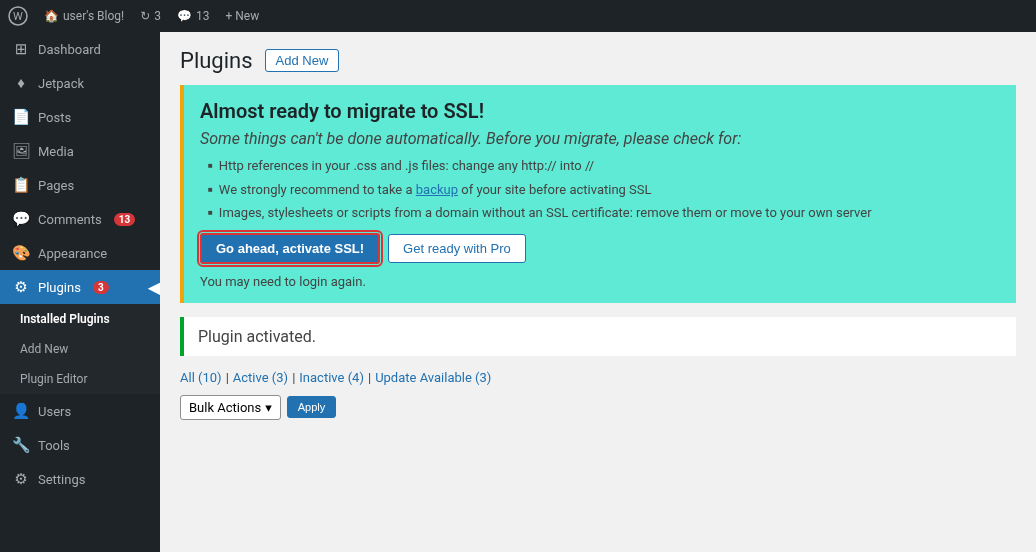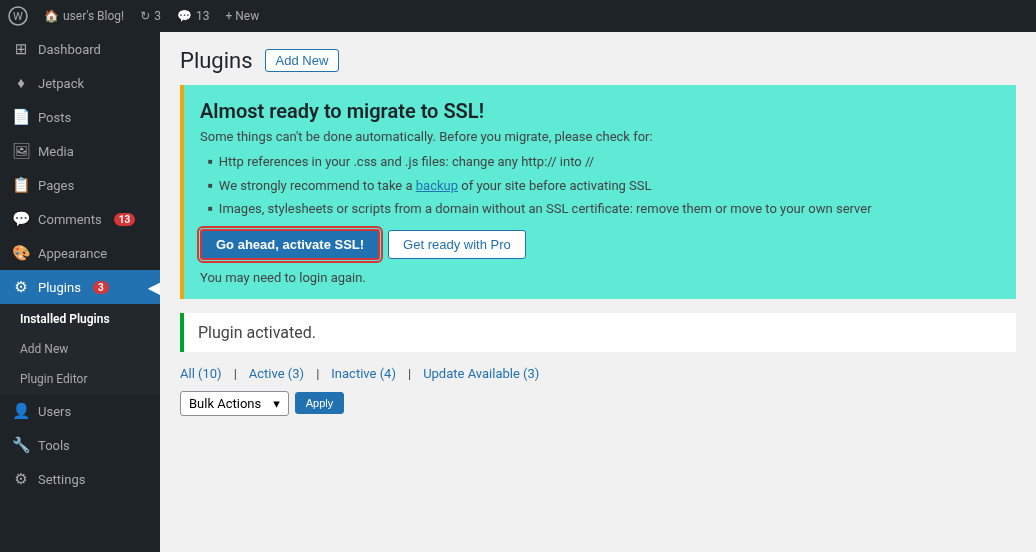--- a/index.html
+++ b/index.html
@@ -116,21 +116,22 @@
     }
     .notice-title {
       font-size: 20px;
       font-weight: 600;
       color: #1d2327;
       margin-bottom: 6px;
     }
     .notice-desc {
       color: #444;
       margin-bottom: 8px;
-      font-size: 13px;
+      font-size: 16px;
+      font-style: italic;
     }
     .notice-list {
       list-style: none;
       margin-bottom: 10px;
       padding-left: 8px;
     }
     .notice-list li {
       display: flex;
       align-items: flex-start;
       gap: 6px;
@@ -184,21 +185,21 @@
       padding: 10px 14px;
       margin-bottom: 14px;
       color: #444;
       font-size: 16px;
     }
 
     
     .filter-bar {
       display: flex;
       align-items: center;
-      gap: 12px;
+      gap: 4px;
       margin-bottom: 10px;
       font-size: 13px;
       color: #444;
     }
     .filter-bar a { color: #2271b1; text-decoration: none; cursor: pointer; }
     .filter-bar span { color: #444; }
 
     
     .bulk-actions-bar {
       display: flex;
@@ -207,21 +208,21 @@
     }
     .bulk-select {
       border: 1px solid #8c8f94;
       background: #fff;
       padding: 4px 8px;
       border-radius: 3px;
       font-size: 13px;
       cursor: pointer;
       display: flex;
       align-items: center;
-      gap: 12px;
+      gap: 4px;
     }
     .btn-apply {
       background: #2271b1;
       color: #fff;
       border: 1px solid #2271b1;
       padding: 4px 10px;
       border-radius: 3px;
       cursor: pointer;
       font-size: 11px;
     }

